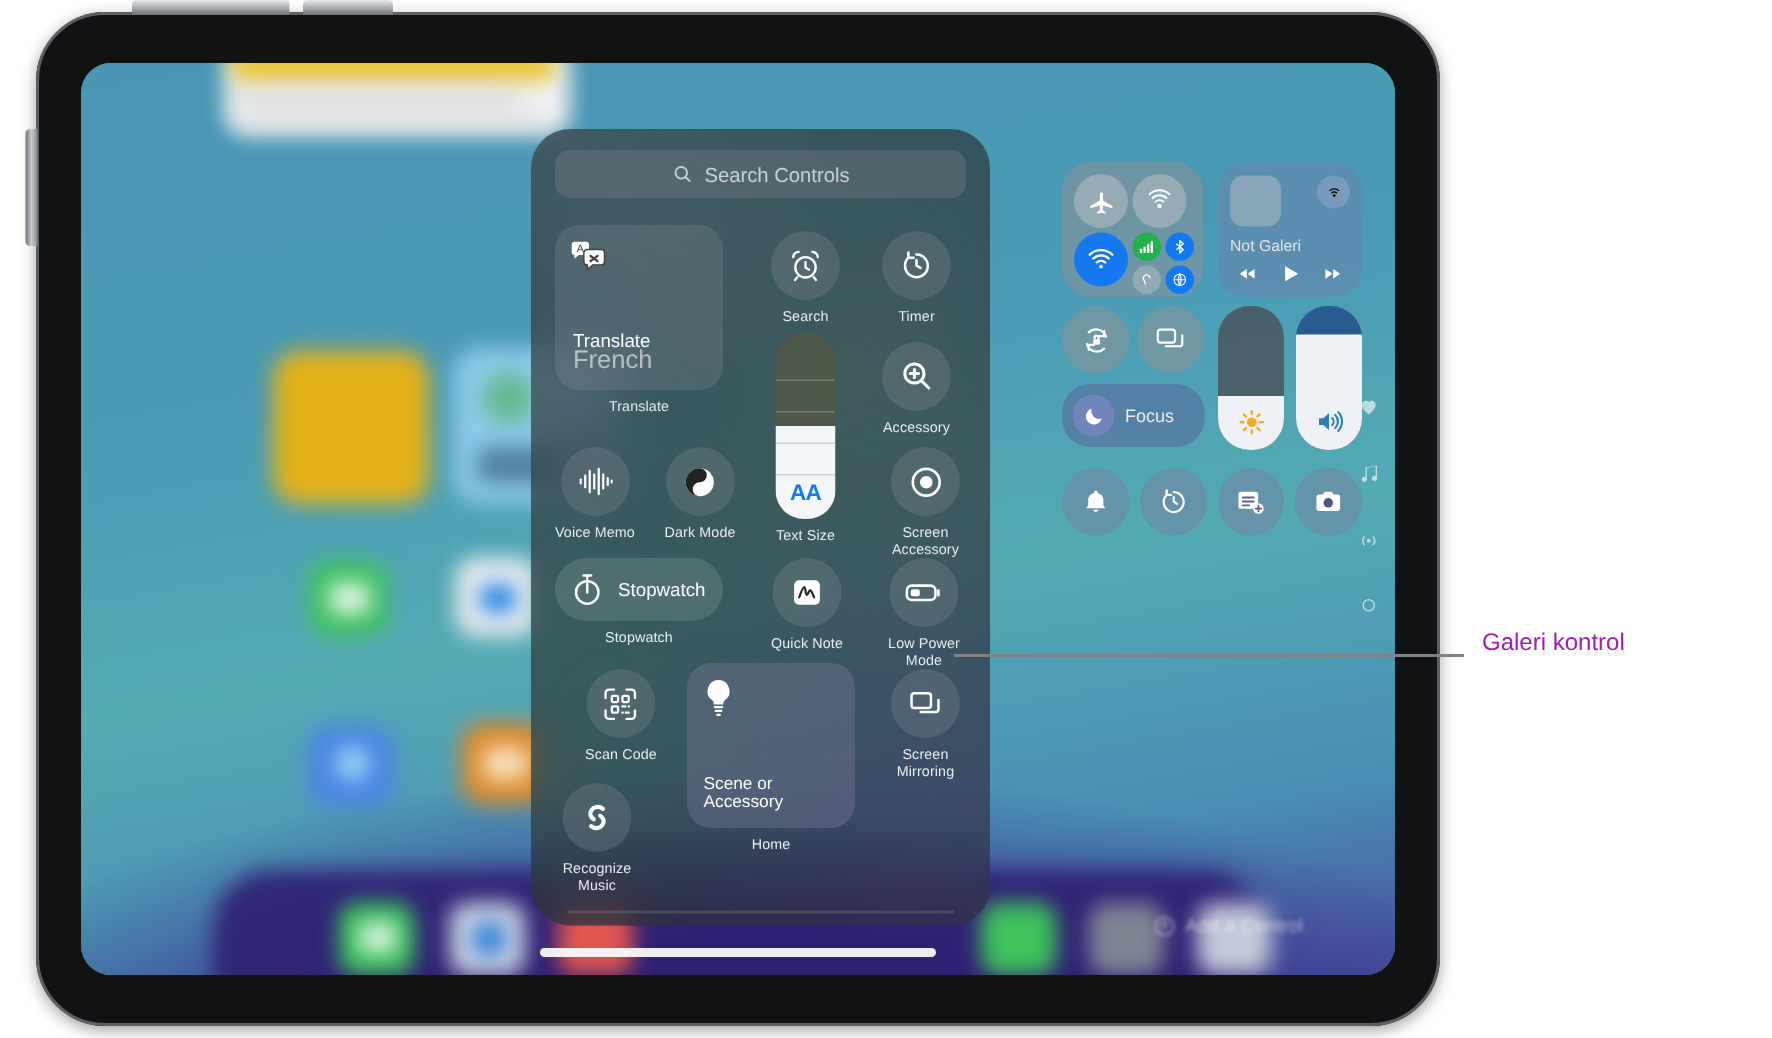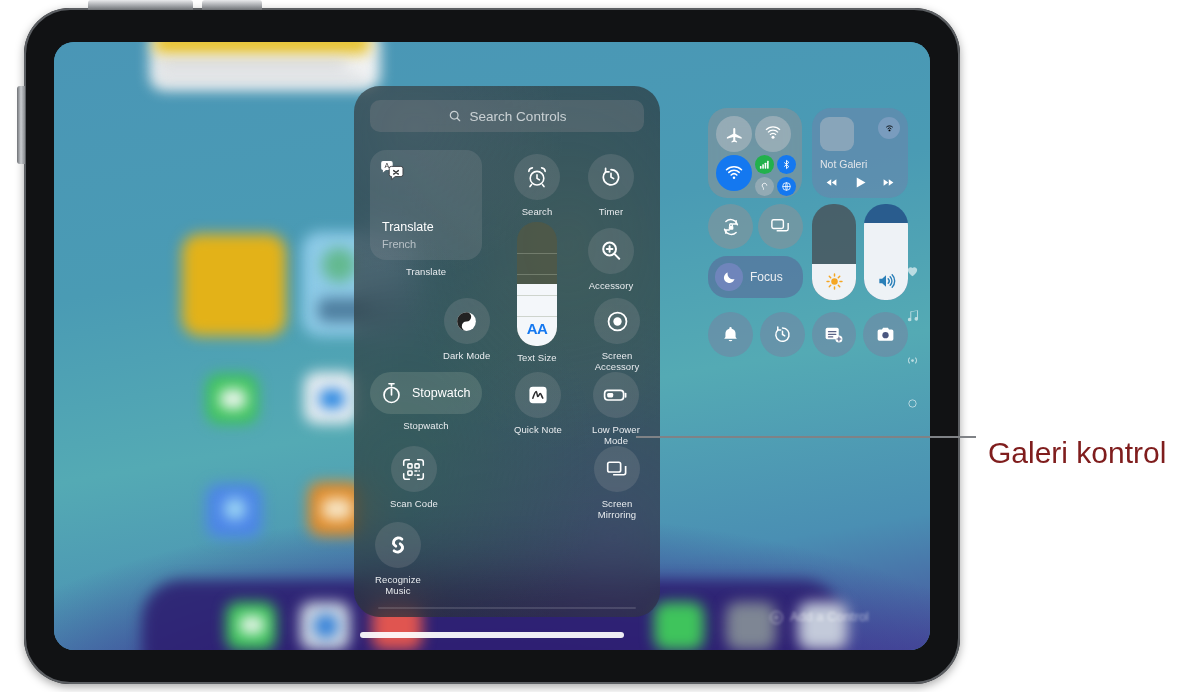--- a/index.html
+++ b/index.html
@@ -270,21 +270,21 @@
     margin-top: 6px; color:#e9ecef; font-size: 9.5px;
     text-align:center; line-height: 1.18; letter-spacing:.1px;
   }
   .g-tile {
     border-radius: 16px;
     background: rgba(150,156,160,.22);
     position: relative;
   }
   .tile-translate { width: 112px; height: 110px; padding: 10px; }
   .tile-t-title { position:absolute; left:12px; bottom:26px; color:#fff; font-size:12.5px; font-weight:500;}
-  .tile-t-sub   { position:absolute; left:12px; bottom:10px; color:rgba(220,224,228,.72); font-size:11px;}
+  .tile-t-sub   { position:absolute; left:12px; bottom:10px; color:rgba(220,224,228,.72); font-size:17px;}
   .tile-stopwatch {
     width: 112px; height: 42px; border-radius: 21px;
     background: rgba(150,170,160,.26);
     display:flex; align-items:center; gap:8px; padding-left: 9px;
   }
   .tile-sw-label { color:#fff; font-size:12.5px; }
   .tile-home {
     width: 112px; height: 110px; border-radius: 16px;
     background: rgba(120,118,150,.42);
     padding: 10px; position:relative;
@@ -308,22 +308,22 @@
     position:absolute; left: 24px; bottom: 8px; width: 258px; height: 2px;
     background: rgba(255,255,255,.13); border-radius: 2px;
   }
 
   
   .callout-line {
     position:absolute; left: 636px; top: 436px;
     width: 340px; height: 1.6px; background: #7f8286;
   }
   .callout-text {
-    position:absolute; left: 988px; top: 436px;
-    font-size: 30px; color:#7f1d1d; white-space:nowrap;
+    position:absolute; left: 988px; top: 420px;
+    font-size: 16px; color:#a21caf; white-space:nowrap;
   }
 
   svg { display:block; }
 </style>
 </head>
 <body>
 
 <div id="root">
 
   <div class="ipad-frame">
@@ -664,20 +664,39 @@
                 <span>
                   <svg width="24" height="24" viewBox="0 0 24 24" fill="none" stroke="currentColor" stroke-width="2" stroke-linecap="round">
                       <circle cx="10.6" cy="10" r="6.4"></circle>
                       <path d="M15.4 14.9l4.8 4.8M10.6 7.2v5.6M7.8 10h5.6"></path>
                     </svg>
                 </span>
               </div>
               <span class="g-label">Accessory</span>
             </div>
 
+            <div class="g-item" style="left:0px; top:148px;">
+              <div class="g-circle">
+                <span>
+                  <svg width="24" height="22" viewBox="0 0 24 22" fill="currentColor">
+                      <g>
+                        <rect x="1.4" y="9" width="1.5" height="4" rx=".7"></rect>
+                        <rect x="4.4" y="6.4" width="1.5" height="9.2" rx=".7"></rect>
+                        <rect x="7.4" y="3.2" width="1.5" height="15.6" rx=".7"></rect>
+                        <rect x="10.4" y="5.6" width="1.5" height="10.8" rx=".7"></rect>
+                        <rect x="13.4" y="1.8" width="1.5" height="18.4" rx=".7"></rect>
+                        <rect x="16.4" y="5.6" width="1.5" height="10.8" rx=".7"></rect>
+                        <rect x="19.4" y="8" width="1.5" height="6" rx=".7"></rect>
+                        <rect x="22" y="9.6" width="1.5" height="2.8" rx=".7"></rect>
+                      </g>
+                    </svg>
+                </span>
+              </div>
+              <span class="g-label">Voice Memo</span>
+            </div>
 
             <div class="g-item" style="left:73px; top:148px;">
               <div class="g-circle">
                 <span>
                   <svg width="25" height="25" viewBox="0 0 24 24">
                       <circle cx="12" cy="12" r="9" fill="#fff"></circle>
                       <path d="M12 3a9 9 0 0 0 0 18 4.5 4.5 0 0 1 0-9 4.5 4.5 0 0 0 0-9z" fill="#222"></path>
                     </svg>
                 </span>
               </div>
@@ -744,20 +763,34 @@
                       <rect x="6.6" y="6.6" width="4" height="4" rx=".8"></rect>
                       <rect x="13.4" y="6.6" width="4" height="4" rx=".8"></rect>
                       <rect x="6.6" y="13.4" width="4" height="4" rx=".8"></rect>
                       <path d="M13.4 13.4h1.8M17.4 13.4h.1M13.4 17.4h.1M15.6 17.4h1.8"></path>
                     </svg>
                 </span>
               </div>
               <span class="g-label">Scan Code</span>
             </div>
 
+            <div class="g-item" style="left:88px; top:292px;">
+              <div class="tile-home">
+                <span>
+                  <svg width="22" height="26" viewBox="0 0 22 26" fill="#fff">
+                      <path d="M11 1.4a7.4 7.4 0 0 0-4.4 13.3c.8.6 1.2 1.4 1.2 2.3v.6h6.4V17c0-.9.4-1.7 1.2-2.3A7.4 7.4 0 0 0 11 1.4z"></path>
+                      <rect x="7.8" y="18.6" width="6.4" height="1.5" rx=".7"></rect>
+                      <rect x="8.4" y="21.2" width="5.2" height="1.5" rx=".7"></rect>
+                      <rect x="9.4" y="23.8" width="3.2" height="1.5" rx=".7"></rect>
+                    </svg>
+                </span>
+                <span class="tile-h-title">Scene or Accessory</span>
+              </div>
+              <span class="g-label">Home</span>
+            </div>
 
             <div class="g-item" style="left:0; top:372px;">
               <div class="g-circle">
                 <span>
                   <svg width="26" height="26" viewBox="0 0 24 24" fill="none" stroke="#fff" stroke-width="2.6" stroke-linecap="round">
                       <path d="M15.6 6.6c-2.6-1.9-5.6-1.2-7 .9-1.5 2.2-.5 4.3 1.4 5.6"></path>
                       <path d="M8.4 17.4c2.6 1.9 5.6 1.2 7-.9 1.5-2.2.5-4.3-1.4-5.6"></path>
                     </svg>
                 </span>
               </div>

